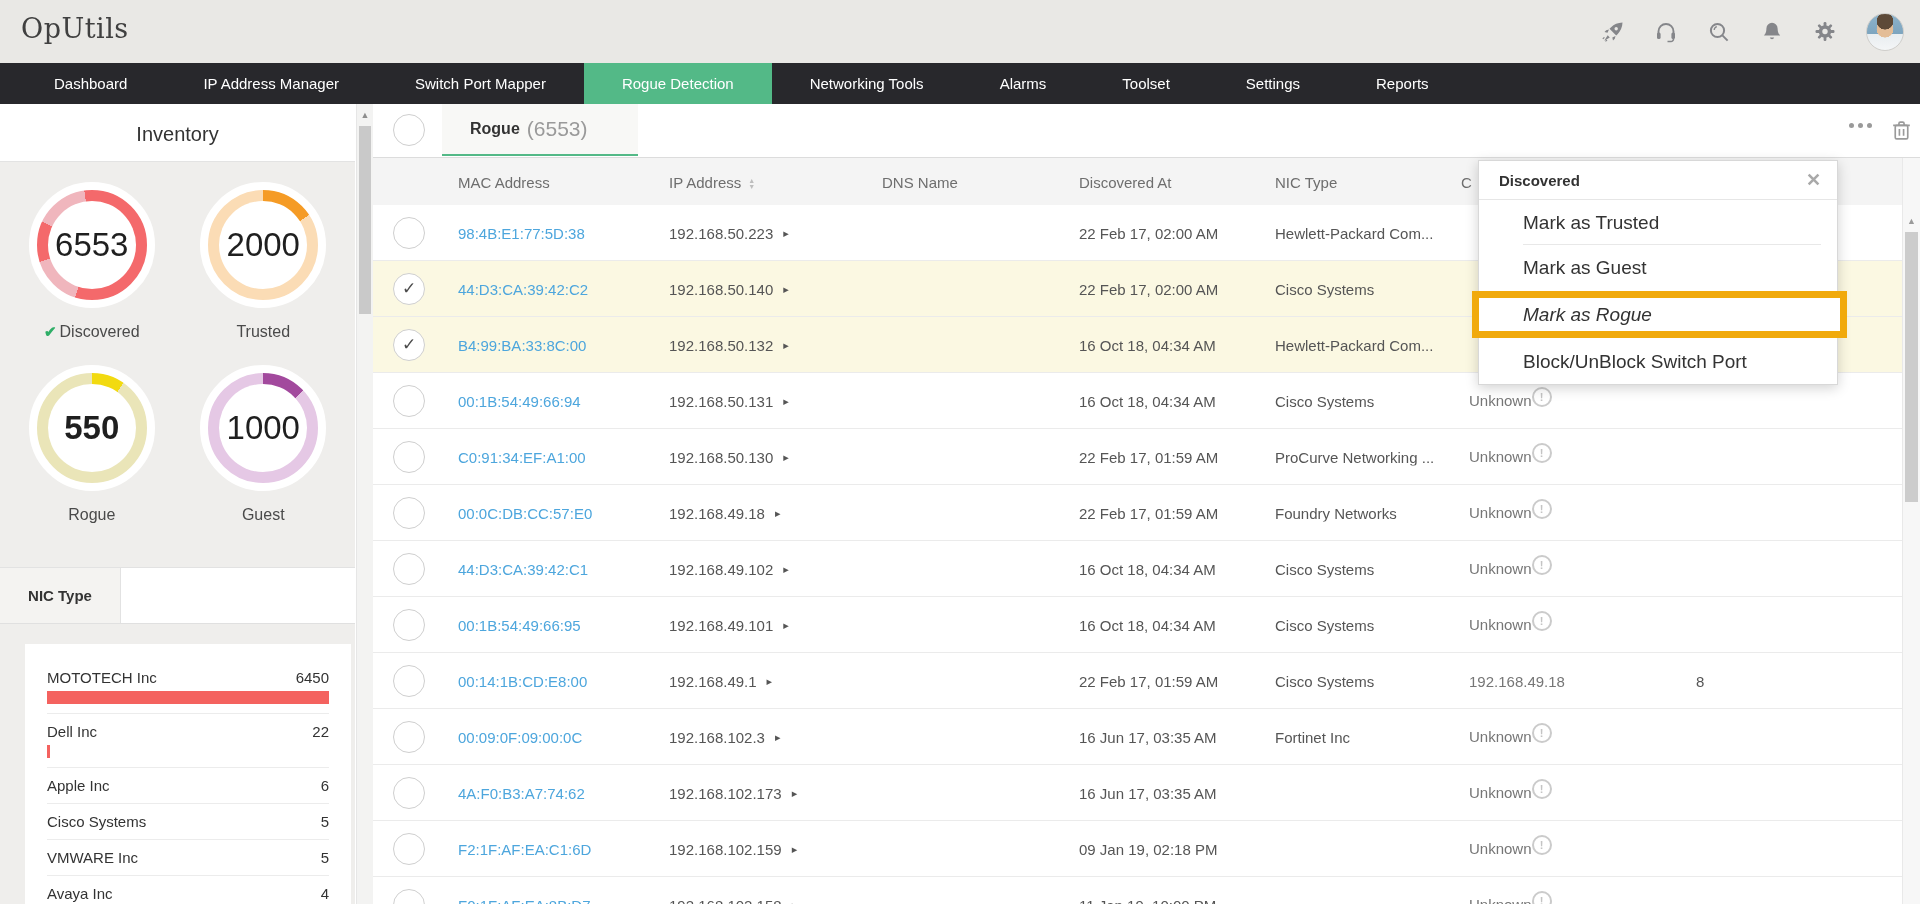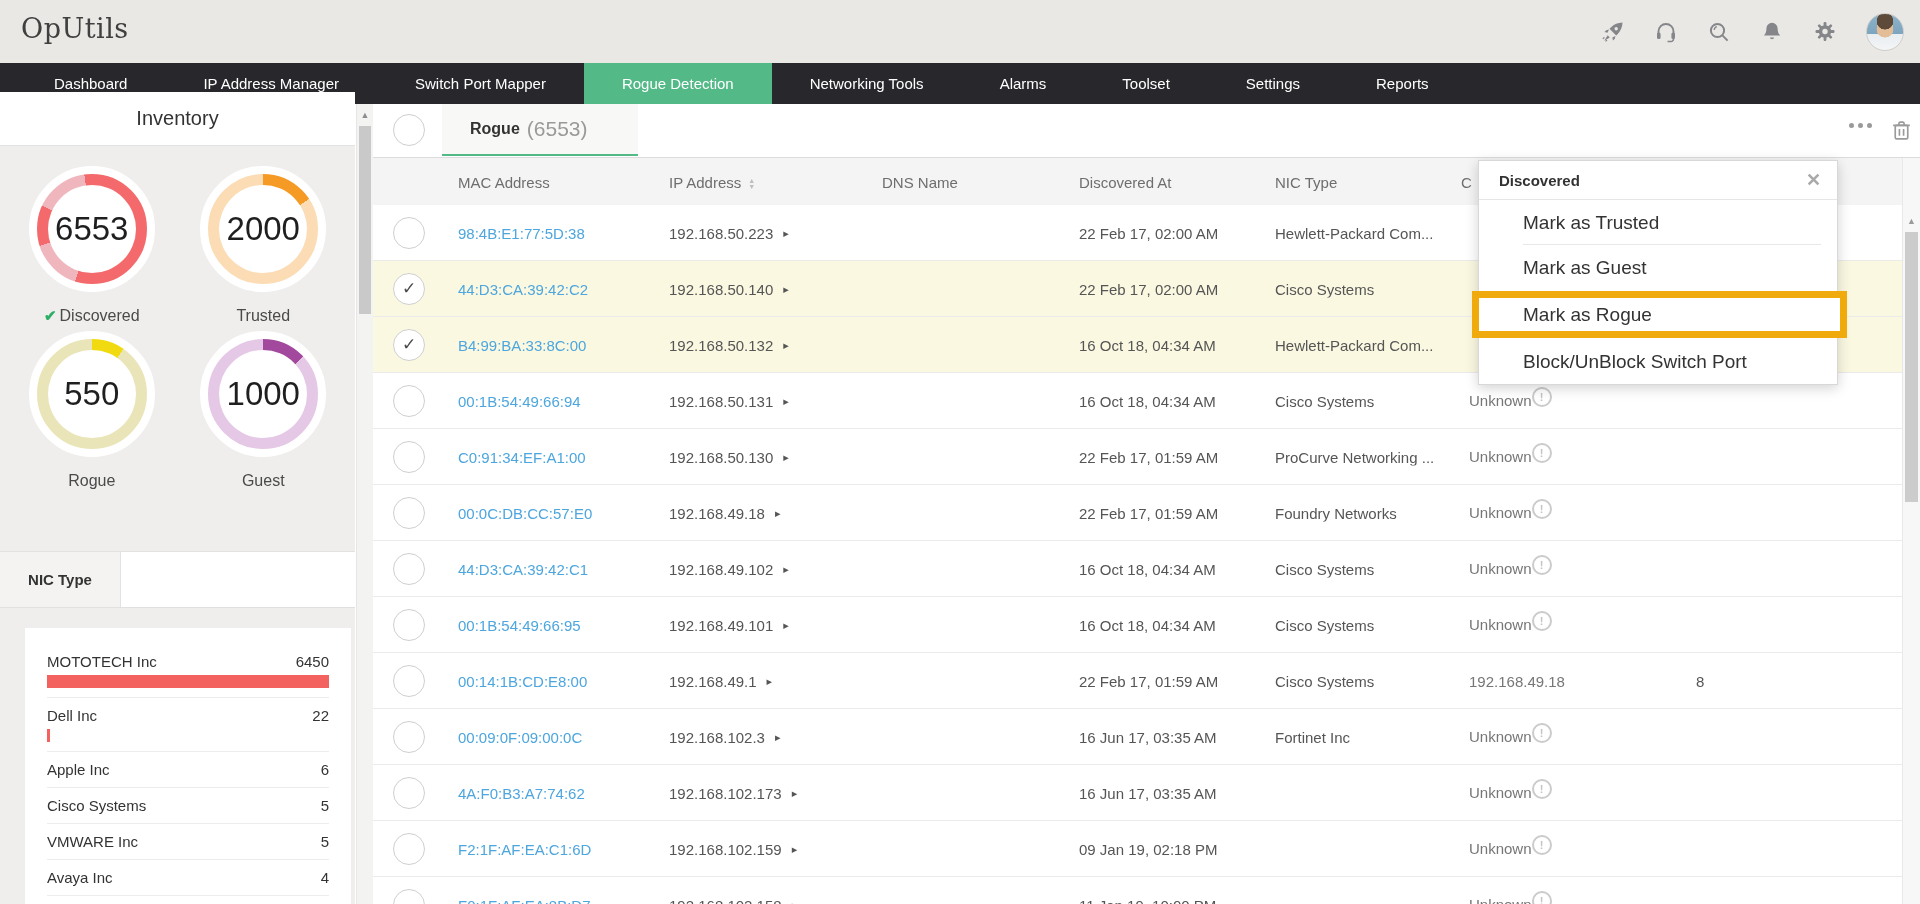--- a/index.html
+++ b/index.html
@@ -19,24 +19,24 @@
         linear-gradient(180deg,#8db3cb 0%,#7da5bf 55%,#e8edf0 56%,#f4f6f7 100%);}
 
   
   .navbar{position:absolute;top:63px;left:0;right:0;height:41px;background:#28282c;
           display:flex;padding-left:16px;}
   .nav-item{color:#fff;font-size:15px;display:flex;align-items:center;padding:12px 38px;
             cursor:pointer;white-space:nowrap;}
   .nav-item.active{background:#53b987;}
 
   
-  .sidebar{position:absolute;top:92px;left:0;width:355px;bottom:0;background:#efeeec;}
+  .sidebar{position:absolute;top:108px;left:0;width:355px;bottom:0;background:#efeeec;}
   .inv-header{height:53px;background:#fff;border-bottom:1px solid #e3e3e3;display:flex;
               align-items:center;justify-content:center;font-size:20px;color:#333;}
-  .donut-grid{display:grid;grid-template-columns:1fr 1fr;padding:20px 6px 0;row-gap:6px;}
+  .donut-grid{display:grid;grid-template-columns:1fr 1fr;padding:20px 6px 0;row-gap:24px;}
   .donut-cell{display:flex;flex-direction:column;align-items:center;}
   .donut{width:110px;height:110px;border-radius:50%;border:8px solid #fff;position:relative;
          display:flex;align-items:center;justify-content:center;}
   .donut::before{content:"";position:absolute;inset:11px;background:#fff;border-radius:50%;}
   .donut-num{position:relative;z-index:1;font-size:33px;color:#1f1f1f;}
   .donut-label{margin-top:15px;font-size:16px;color:#4a4a4a;display:flex;align-items:center;gap:3px;}
   .donut-label .check{color:#2fae67;font-weight:bold;font-size:15px;}
 
   .nic-tab-row{position:absolute;top:459px;left:0;right:0;height:55px;background:#fff;
                border-top:1px solid #e2e2e2;border-bottom:1px solid #e0e0e0;}
@@ -102,21 +102,21 @@
   
   .dropdown{position:absolute;left:1478px;top:160px;width:360px;background:#fff;
             border:1px solid #d8d8d8;box-shadow:0 3px 12px rgba(0,0,0,.18);z-index:10;box-sizing:border-box;}
   .dd-header{height:38px;display:flex;align-items:center;justify-content:space-between;
              padding:0 16px 0 20px;border-bottom:1px solid #e6e6e6;font-weight:bold;font-size:15px;color:#333;}
   .dd-close{color:#a9a9a9;font-size:18px;cursor:pointer;}
   .dd-item{height:45px;display:flex;align-items:center;padding-left:44px;font-size:19px;color:#333;
            position:relative;background:#fff;cursor:pointer;box-sizing:border-box;}
   .dd-item.divider::after{content:"";position:absolute;bottom:0;left:44px;right:16px;
            border-bottom:1px solid #e8e8e8;}
-  .dd-item.highlighted{border:7px solid #f1aa0c;margin:1px -10px 1px -7px;height:47px;padding-left:44px;z-index:2;}
+  .dd-item.highlighted{border:7px solid #f1aa0c;margin:1px -10px 1px -7px;height:47px;padding-left:44px;z-index:2;font-style:italic;}
 </style>
 </head>
 <body>
 
 <div class="topbar">
   <div class="logo">OpUtils</div>
   <div class="topbar-icons">
     <div class="tb-icon">
       <svg width="24" height="24" viewBox="0 0 24 24">
           <path fill="#85868a" d="M21.5 2.5c-4.6.1-8.6 1.9-11.4 4.7L8.5 8.8l6.7 6.7 1.6-1.6c2.8-2.8 4.6-6.8 4.7-11.4z"></path>
@@ -188,21 +188,21 @@
       </div>
       <div class="donut-cell">
         <div class="donut" style="background: conic-gradient(rgb(245, 155, 37) 0deg, rgb(245, 155, 37) 57deg, rgb(251, 220, 181) 57deg, rgb(251, 220, 181) 360deg);">
           <div class="donut-num">2000</div>
         </div>
         <div class="donut-label">
           <span>Trusted</span>
         </div>
       </div>
       <div class="donut-cell">
-        <div class="donut" style="background: conic-gradient(rgb(242, 218, 16) 0deg, rgb(242, 218, 16) 35deg, rgb(234, 229, 184) 35deg, rgb(234, 229, 184) 360deg);">
+        <div class="donut" style="background: conic-gradient(rgb(242, 218, 16) 0deg, rgb(242, 218, 16) 35deg, rgb(234, 229, 184) 35deg, rgb(234, 229, 184) 360deg); font-weight: bold;">
           <div class="donut-num">550</div>
         </div>
         <div class="donut-label">
           <span>Rogue</span>
         </div>
       </div>
       <div class="donut-cell">
         <div class="donut" style="background: conic-gradient(rgb(162, 73, 157) 0deg, rgb(162, 73, 157) 47deg, rgb(229, 200, 229) 47deg, rgb(229, 200, 229) 360deg);">
           <div class="donut-num">1000</div>
         </div>

